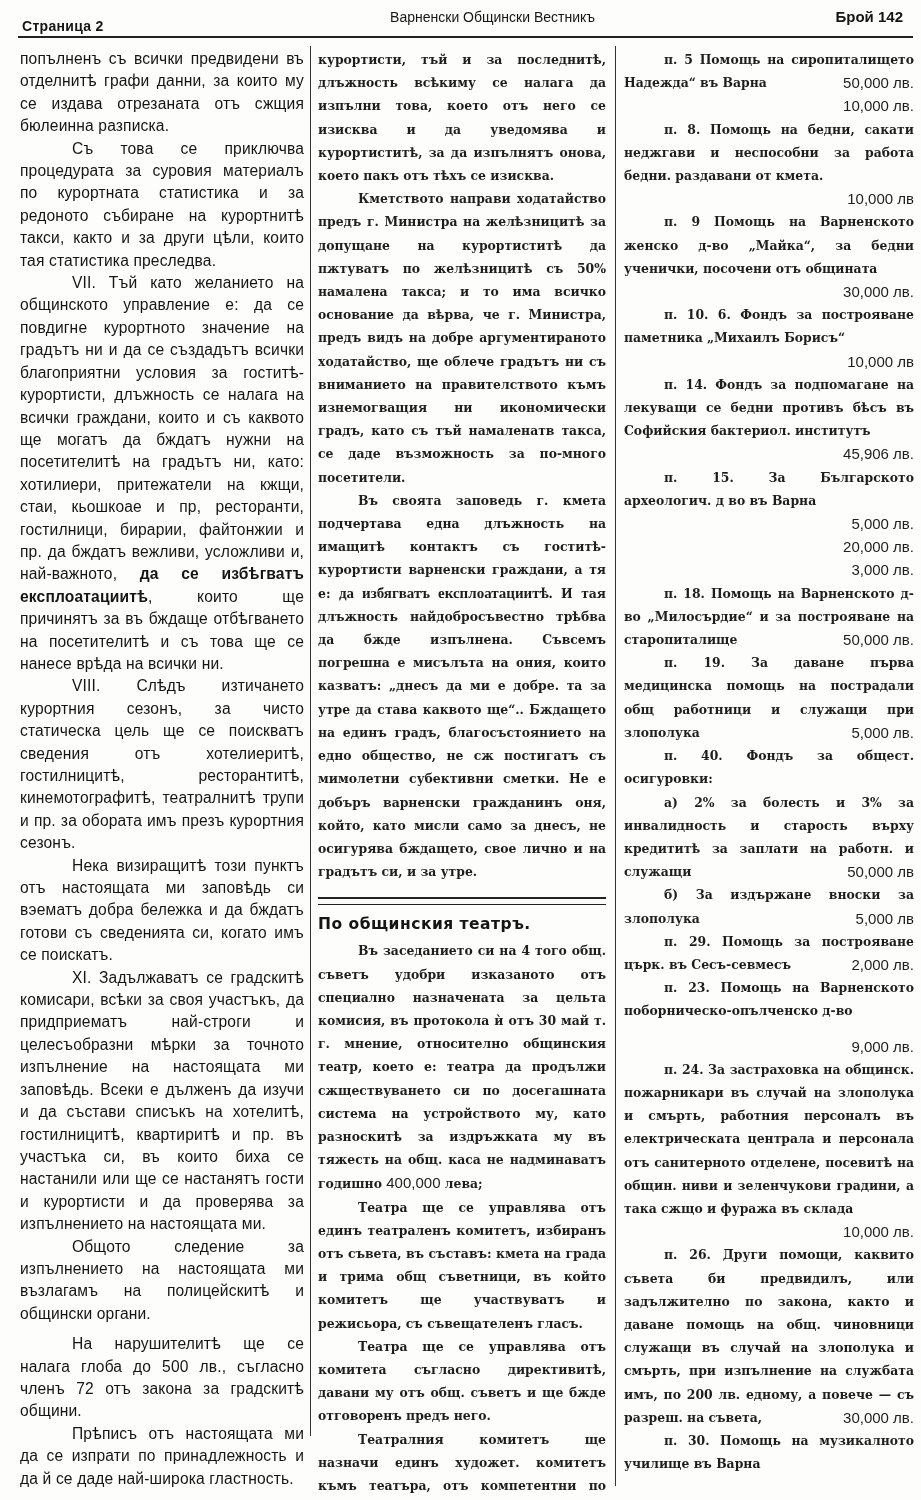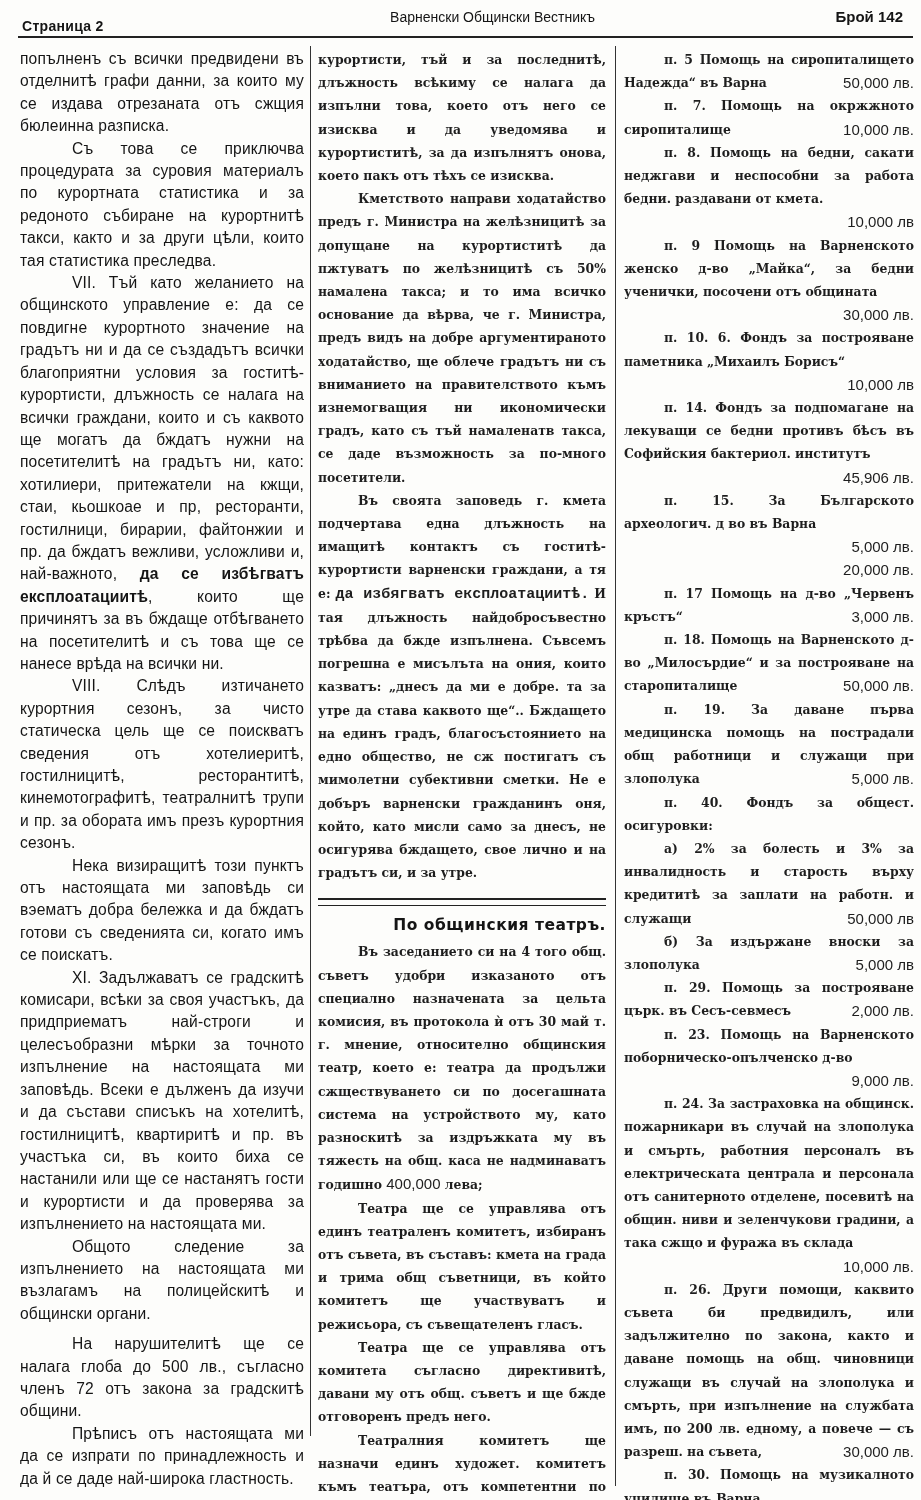--- a/index.html
+++ b/index.html
@@ -25,25 +25,25 @@
   .vdiv.a { left: 310px; height: 1390px; }
   .vdiv.b { left: 615px; height: 1440px; }
 
   p { margin: 0; text-align: justify; }
   .col1 p { font-size: 15.6px; line-height: 22.4px; letter-spacing: 0.15px; }
   .col1 p.ind { text-indent: 52px; }
   .col1 .b { font-weight: bold; }
 
   .col2 p, .col3 p { font-size: 12.4px; line-height: 23.2px; font-weight: bold; color: #1e1e1e; }
   .col2 p.ind, .col3 p.ind { text-indent: 40px; }
-  .em-sans { font-family: Liberation Mono, monospace; font-size: 15px; font-weight: bold; }
+  .em-sans { font-family: Liberation Serif, serif; font-size: 15px; font-weight: bold; }
   .num { font-family: "Liberation Sans", sans-serif; font-size: 15px; font-weight: normal; }
 
   .dblrule { height: 5px; border-top: 2px solid #222; border-bottom: 1px solid #222; margin: 14px 0 10px 0; }
-  .h-theatre { text-align: right; font-family: "DejaVu Sans", sans-serif; font-weight: bold; font-size: 15.5px; letter-spacing: 0.5px; margin: 8px 0 6px; }
+  .h-theatre { text-align: left; font-family: "DejaVu Sans", sans-serif; font-weight: bold; font-size: 15.5px; letter-spacing: 0.5px; margin: 8px 0 6px; }
 </style>
 </head>
 <body>
 
 <div class="masthead">
   <span class="page-no">Страница 2</span>
   <span class="paper-name">Варненски Общински Вестникъ</span>
   <span class="issue">Брой 142</span>
   <div class="rule"></div>
 </div>
@@ -74,33 +74,33 @@
   <p class="ind"><span>Въ заседанието си на 4 того общ. съветъ удобри изказаното отъ специално назначената за цельта комисия, въ протокола ѝ отъ 30 май т. г. мнение, относително общинския театр, което е: театра да продължи сжществуването си по досегашната система на устройството му, като разноскитѣ за издръжката му въ тяжесть на общ. каса не надминаватъ годишно </span><span class="num">400,000</span><span> лева;</span></p>
   <p class="ind">Театра ще се управлява отъ единъ театраленъ комитетъ, избиранъ отъ съвета, въ съставъ: кмета на града и трима общ съветници, въ който комитетъ ще участвуватъ и режисьора, съ съвещателенъ гласъ.</p>
   <p class="ind">Театра ще се управлява отъ комитета съгласно директивитѣ, давани му отъ общ. съветъ и ще бжде отговоренъ предъ него.</p>
   <p class="ind">Театралния комитетъ ще назначи единъ художет. комитетъ къмъ театъра, отъ компетентни по искуството лица, за указване и подреждане на репертуара.</p>
 
 </div>
 
 <div class="col col3">
   <div id="col3-items">
       <p class="ind"><span>п. 5 Помощь на сиропиталището Надежда“ въ Варна </span><span class="num" style="float: right;">50,000 лв.</span><span style="display: block; clear: both;"></span></p>
-      <p class="ind"><span>п. 7. Помощь на окржжното сиропиталище </span><span class="num" style="float: right;">10,000 лв.</span><span style="display: block; clear: both;"></span></p>
+      <p class="ind"><span class="num" style="float: right;">10,000 лв.</span><span style="display: block; clear: both;"></span></p>
       <p class="ind"><span>п. 8. Помощь на бедни, сакати неджгави и неспособни за работа бедни. раздавани от кмета. </span><span class="num" style="float: right;">10,000 лв</span><span style="display: block; clear: both;"></span></p>
       <p class="ind"><span>п. 9 Помощь на Варненското женско д-во „Майка“, за бедни ученички, посочени отъ общината </span><span class="num" style="float: right;">30,000 лв.</span><span style="display: block; clear: both;"></span></p>
       <p class="ind"><span>п. 10. 6. Фондъ за построяване паметника „Михаилъ Борисъ“ </span><span class="num" style="float: right;">10,000 лв</span><span style="display: block; clear: both;"></span></p>
       <p class="ind"><span>п. 14. Фондъ за подпомагане на лекуващи се бедни противъ бѣсъ въ Софийския бактериол. институтъ </span><span class="num" style="float: right;">45,906 лв.</span><span style="display: block; clear: both;"></span></p>
       <p class="ind"><span>п. 15. За Българското археологич. д во въ Варна </span><span class="num" style="float: right;">5,000 лв.</span><span style="display: block; clear: both;"></span></p>
       <p class="ind"><span class="num" style="float: right;">20,000 лв.</span><span style="display: block; clear: both;"></span></p>
-      <p class="ind"><span>п. 17 Помощь на д-во „Червенъ кръстъ“ </span><span class="num" style="float: right;">3,000 лв.</span><span style="display: block; clear: both;"></span></p>
+      <p class="ind"><span class="num" style="float: right;">3,000 лв.</span><span style="display: block; clear: both;"></span></p>
       <p class="ind"><span>п. 18. Помощь на Варненското д-во „Милосърдие“ и за построяване на старопиталище </span><span class="num" style="float: right;">50,000 лв.</span><span style="display: block; clear: both;"></span></p>
       <p class="ind"><span>п. 19. За даване първа медицинска помощь на пострадали общ работници и служащи при злополука </span><span class="num" style="float: right;">5,000 лв.</span><span style="display: block; clear: both;"></span></p>
       <p class="ind"><span>п. 40. Фондъ за общест. осигуровки: </span></p>
       <p class="ind"><span>а) 2% за болесть и 3% за инвалидность и старость върху кредититѣ за заплати на работн. и служащи </span><span class="num" style="float: right;">50,000 лв</span><span style="display: block; clear: both;"></span></p>
       <p class="ind"><span>б) За издържане вноски за злополука </span><span class="num" style="float: right;">5,000 лв</span><span style="display: block; clear: both;"></span></p>
       <p class="ind"><span>п. 29. Помощь за построяване църк. въ Сесъ-севмесъ </span><span class="num" style="float: right;">2,000 лв.</span><span style="display: block; clear: both;"></span></p>
-      <p class="ind"><span>п. 23. Помощь на Варненското поборническо-опълченско д-во </span><span class="num" style="float: right;">9,000 лв.</span><span style="display: block; clear: both;"></span></p>
+      <p class="ind"><span>п. 23. Помощь на Варненското поборническо-опълченско д-во </span><span class="num" style="float: right; margin-top: 12px;">9,000 лв.</span><span style="display: block; clear: both;"></span></p>
       <p class="ind"><span>п. 24. За застраховка на общинск. пожарникари въ случай на злополука и смърть, работния персоналъ въ електрическата централа и персонала отъ санитерното отделене, посевитѣ на общин. ниви и зеленчукови градини, а така сжщо и фуража въ склада </span><span class="num" style="float: right;">10,000 лв.</span><span style="display: block; clear: both;"></span></p>
       <p class="ind"><span>п. 26. Други помощи, каквито съвета би предвидилъ, или задължително по закона, както и даване помощь на общ. чиновници служащи въ случай на злополука и смърть, при изпълнение на службата имъ, по 200 лв. едному, а повече — съ разреш. на съвета, </span><span class="num" style="float: right;">30,000 лв.</span><span style="display: block; clear: both;"></span></p>
       <p class="ind"><span>п. 30. Помощь на музикалното училище въ Варна </span><span style="display: block; clear: both;"></span></p>
     </div>
 
 </div>
 
 </body></html>

